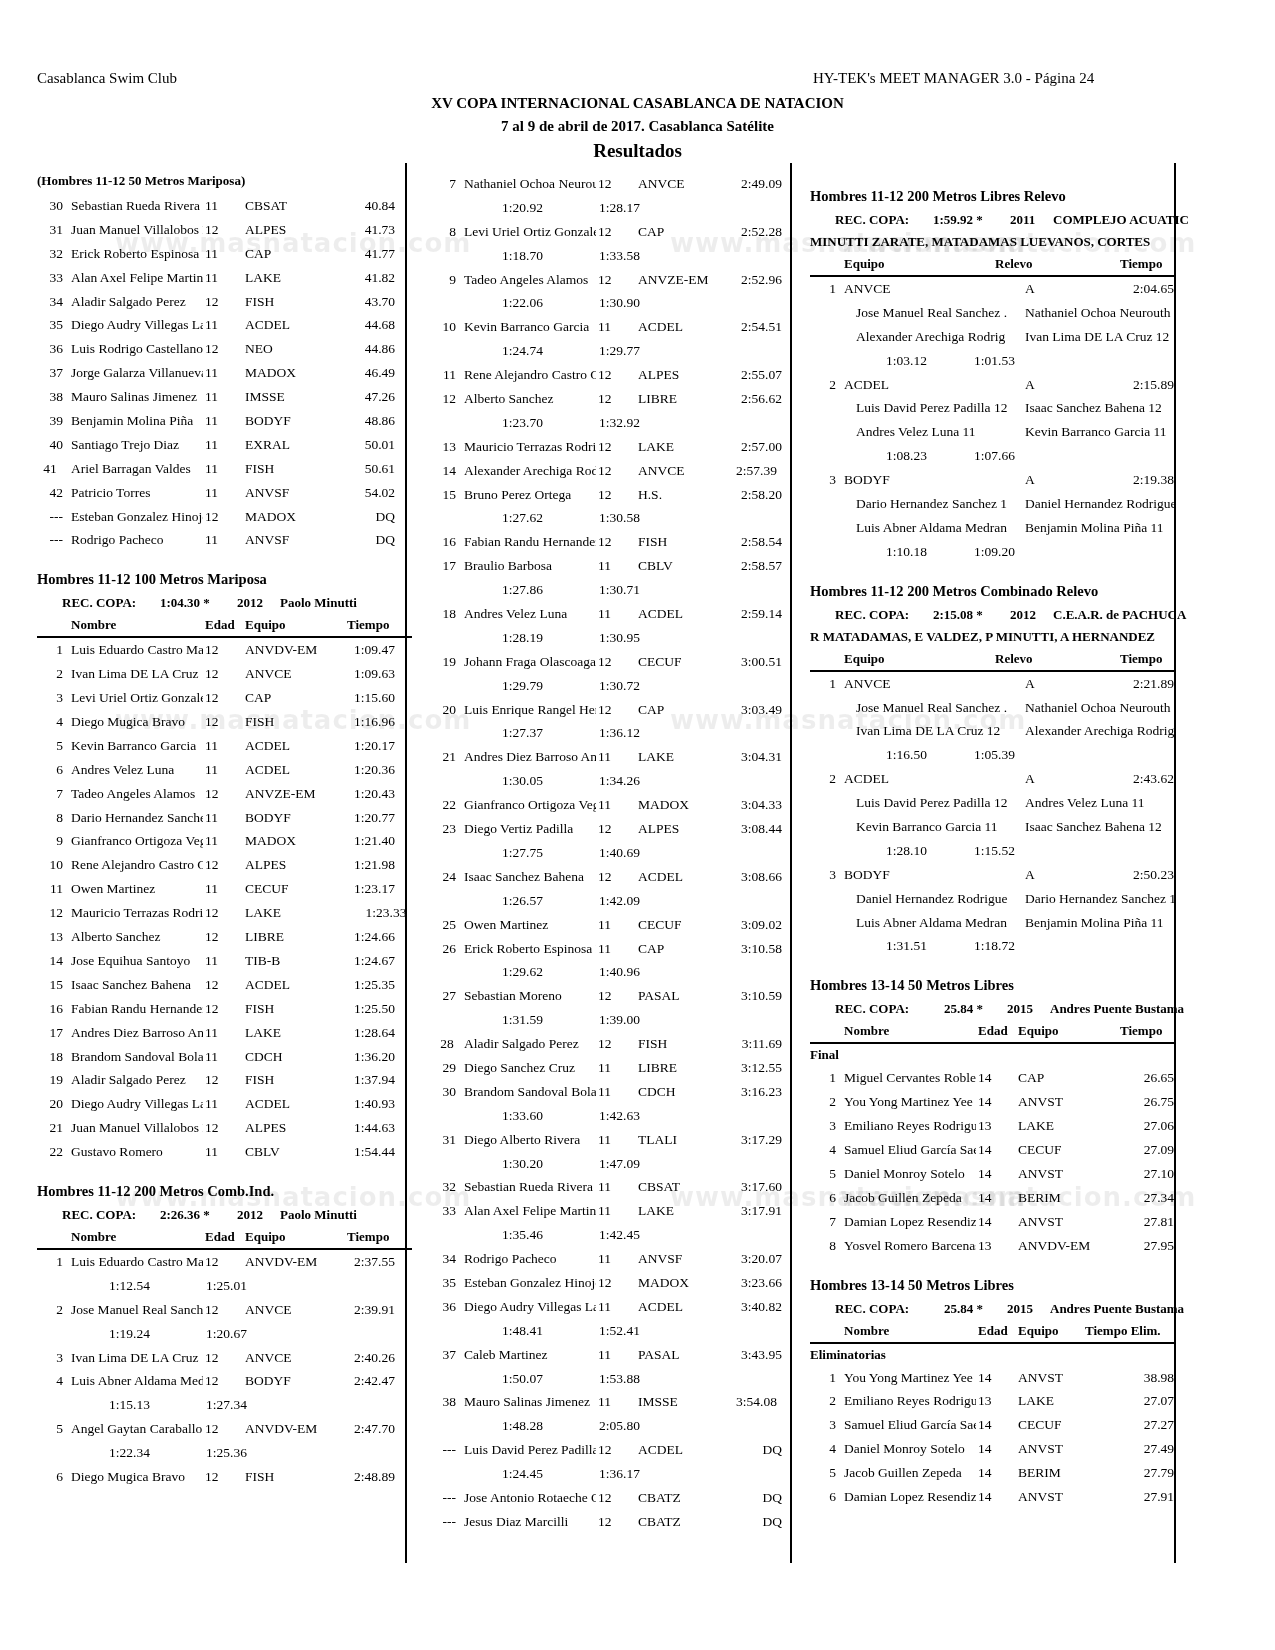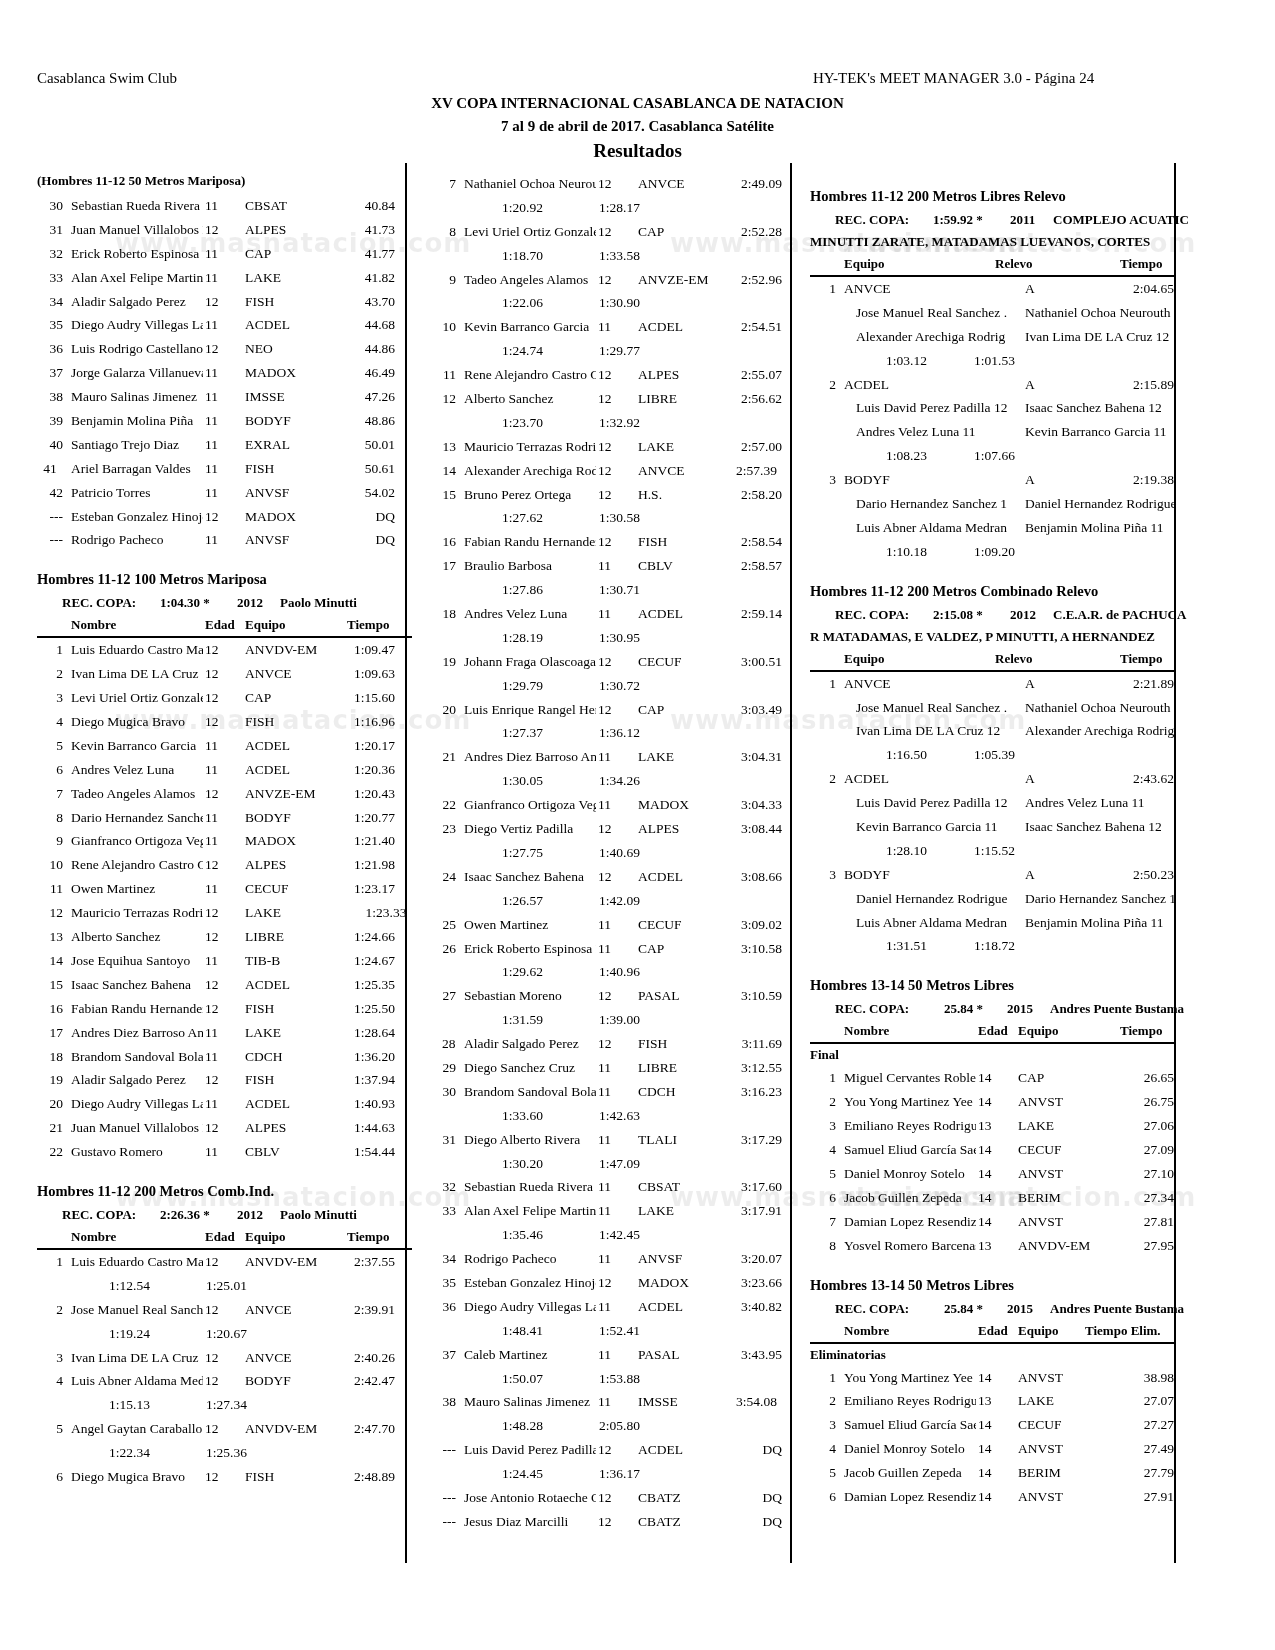--- a/index.html
+++ b/index.html
@@ -613,21 +613,21 @@
         <span style="left:34px;width:132px;overflow:hidden">Sebastian Moreno</span>
         <span style="left:168px">12</span>
         <span style="left:208px;width:90px;overflow:hidden">PASAL</span>
         <span style="left:306px;width:46px;text-align:right">3:10.59</span>
       </div>
       <div class="row">
         <span style="left:72px">1:31.59</span>
         <span style="left:160px;width:50px;text-align:right">1:39.00</span>
       </div>
       <div class="row">
-        <span class="place" style="left:12px;width:26px;text-align:left">28</span>
+        <span class="place" style="left:4px;width:26px;text-align:center">28</span>
         <span style="left:34px;width:132px;overflow:hidden">Aladir Salgado Perez</span>
         <span style="left:168px">12</span>
         <span style="left:208px;width:90px;overflow:hidden">FISH</span>
         <span style="left:306px;width:46px;text-align:right">3:11.69</span>
       </div>
       <div class="row">
         <span class="place" style="left:0;width:26px;text-align:right">29</span>
         <span style="left:34px;width:132px;overflow:hidden">Diego Sanchez Cruz</span>
         <span style="left:168px">11</span>
         <span style="left:208px;width:90px;overflow:hidden">LIBRE</span>

